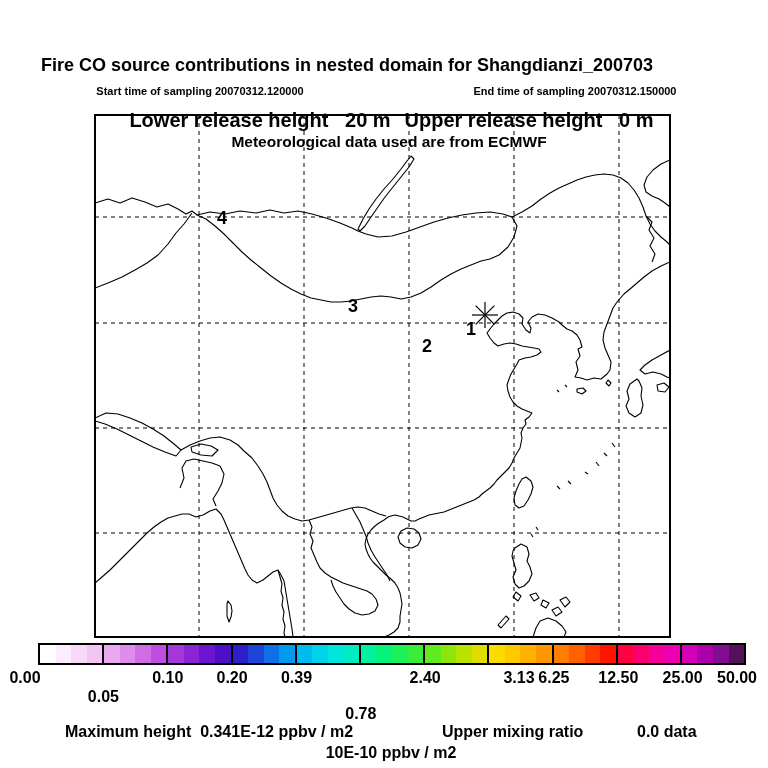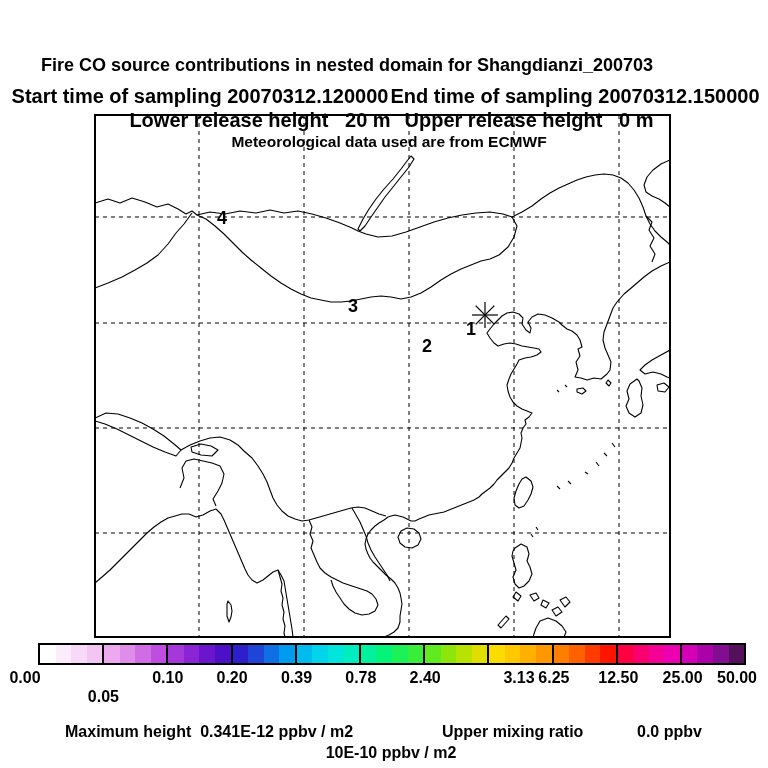--- a/index.html
+++ b/index.html
@@ -4,21 +4,21 @@
 <style>
   html,body{margin:0;padding:0;}
   body{
     width:768px;height:768px;position:relative;background:#ffffff;
     font-family:"Liberation Sans", sans-serif;font-weight:bold;color:#000;
     overflow:hidden;
   }
   .abs{position:absolute;white-space:pre;}
   .ctr{transform:translateX(-50%);margin-top:48px;}
   #title{top:7px;left:347px;font-size:18px;}
-  .row2{top:37px;font-size:20px;}
+  .row2{top:37px;font-size:11px;}
   .row3{top:61px;font-size:20px;}
   #line4{top:85px;left:389px;font-size:15.5px;}
   #map-svg{position:absolute;left:0;top:0;}
   #colorbar{
     position:absolute;left:38px;top:643px;width:708px;height:22px;
     display:flex;border:2px solid #000;box-sizing:border-box;
   }
   .cb-cell{flex:1 1 0;}
   .cb-sep{border-right:2px solid #000;}
   .tick{position:absolute;top:669px;font-size:16px;transform:translateX(-50%);white-space:nowrap;}
@@ -150,25 +150,25 @@
     <div class="cb-cell" style="background: rgb(172, 0, 168);"></div>
     <div class="cb-cell" style="background: rgb(130, 13, 144);"></div>
     <div class="cb-cell" style="background: rgb(85, 16, 92);"></div>
   </div>
 <div id="ticks">
     <span class="tick" style="left: 25px;">0.00</span>
     <span class="tick" style="left: 103.364px; margin-top: 19px;">0.05</span>
     <span class="tick" style="left: 167.727px;">0.10</span>
     <span class="tick" style="left: 232.091px;">0.20</span>
     <span class="tick" style="left: 296.455px;">0.39</span>
-    <span class="tick" style="left: 360.818px;">0.78</span>
+    <span class="tick" style="left: 360.818px; margin-top: 36px;">0.78</span>
     <span class="tick" style="left: 425.182px;">2.40</span>
     <span class="tick" style="left: 519px; text-align: right;">3.13</span>
     <span class="tick" style="left: 553.909px;">6.25</span>
     <span class="tick" style="left: 618.273px;">12.50</span>
     <span class="tick" style="left: 682.636px;">25.00</span>
     <span class="tick" style="left: 737px;">50.00</span>
   </div>
 <div class="abs ctr" id="unit-label">10E-10 ppbv / m2</div>
 
 <span class="abs footrow" style="left:65px"><span>Maximum height</span>&nbsp;&nbsp;<span>0.341E-12 ppbv / m2</span></span>
 <span class="abs footrow" style="left:442px">Upper mixing ratio</span>
-<span class="abs footrow" style="left:637px">0.0 ppbv</span>
+<span class="abs footrow" style="left:637px">0.0 data</span>
 
 </body></html>

